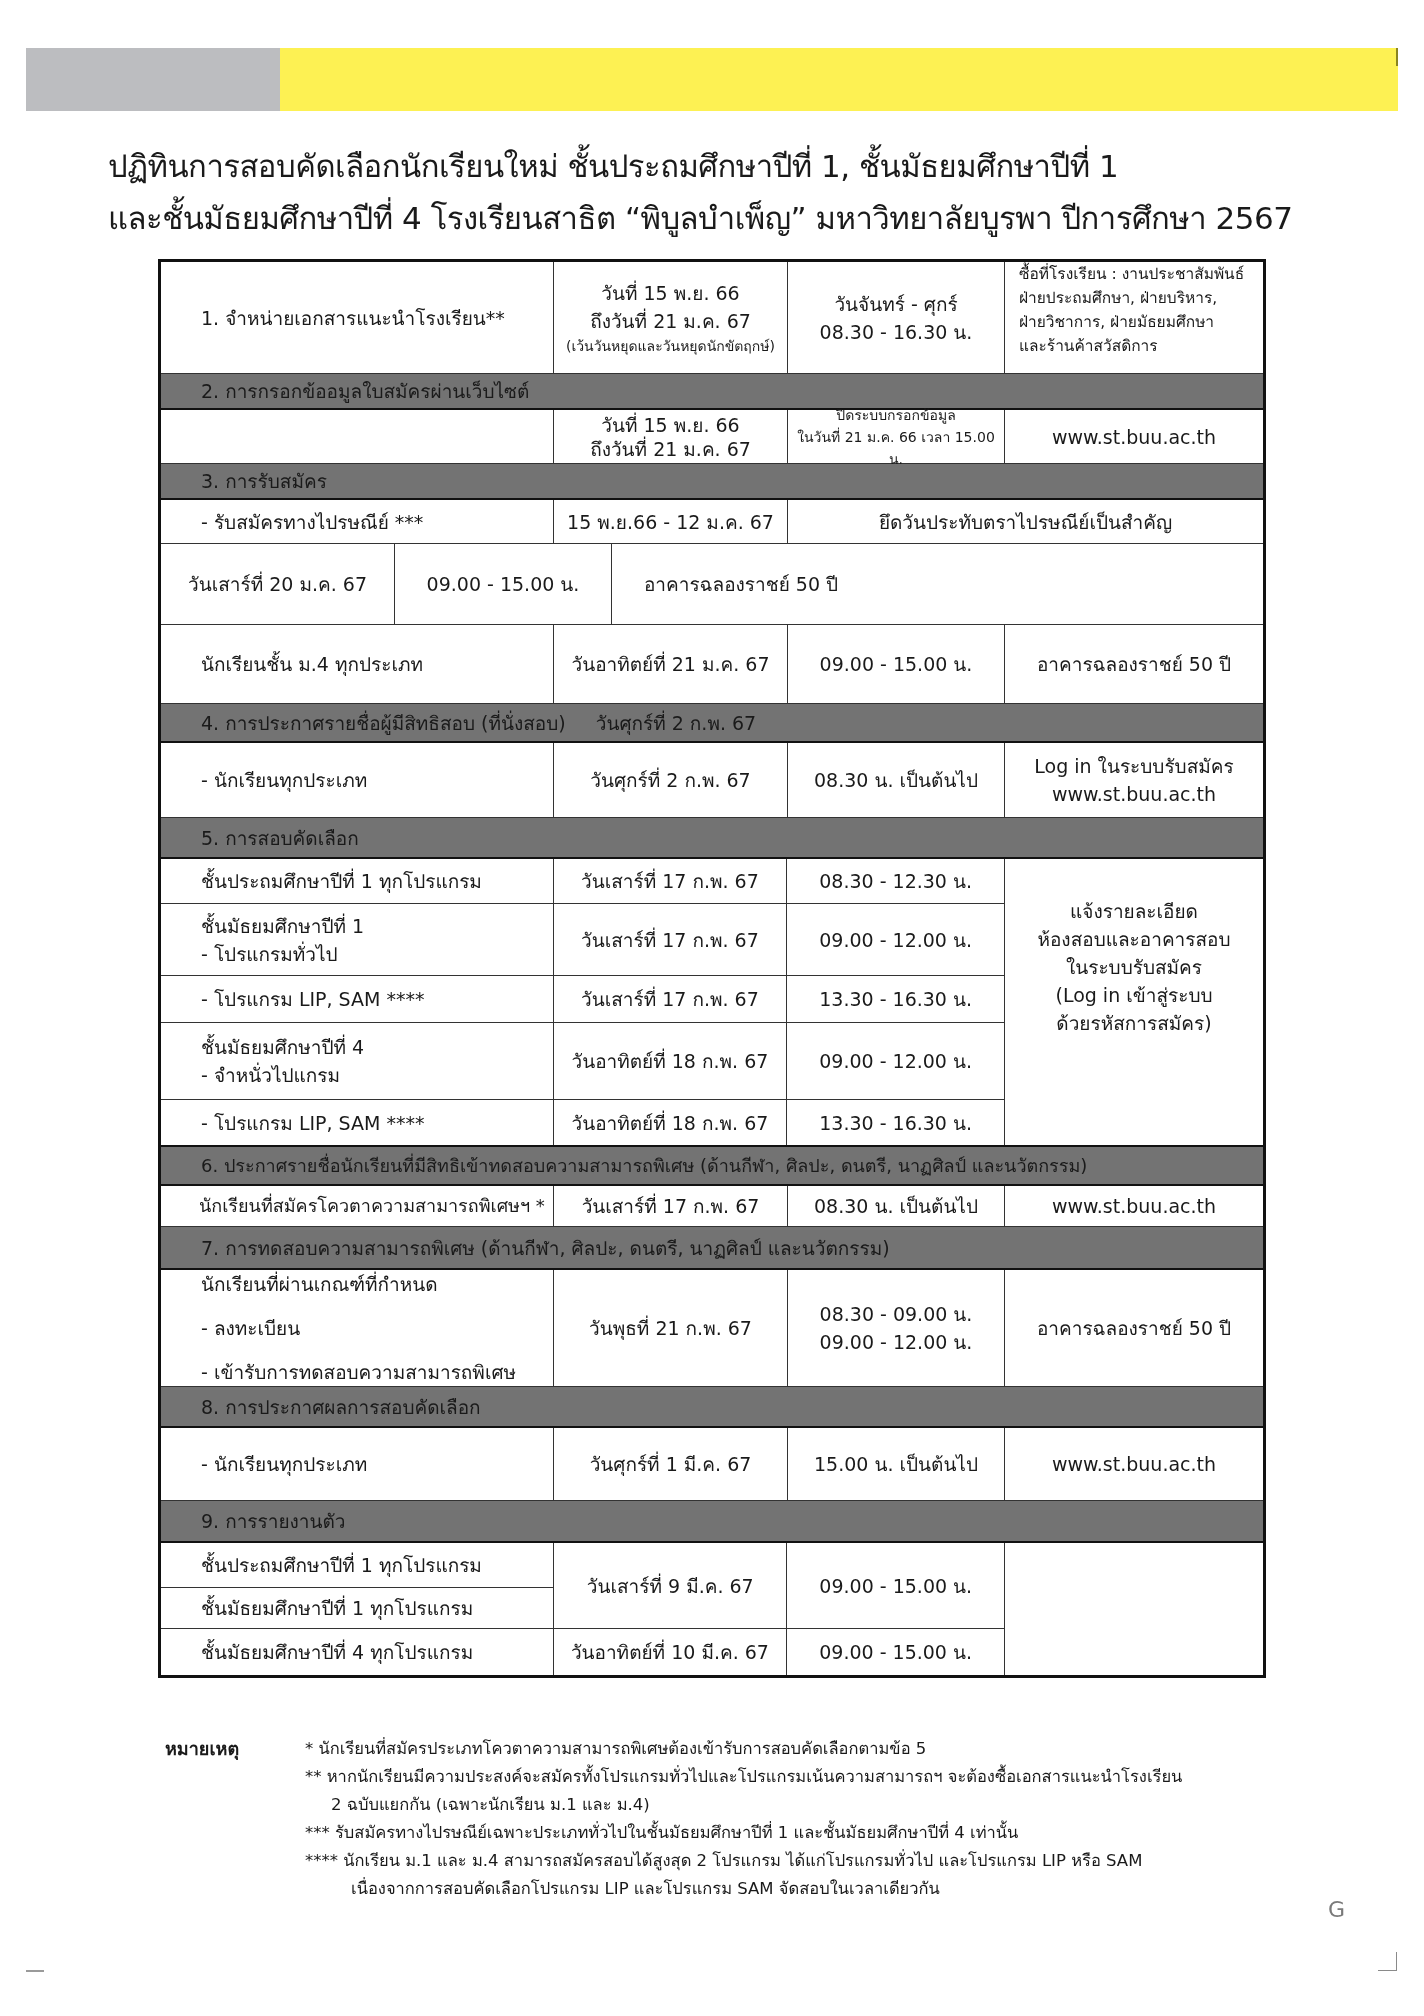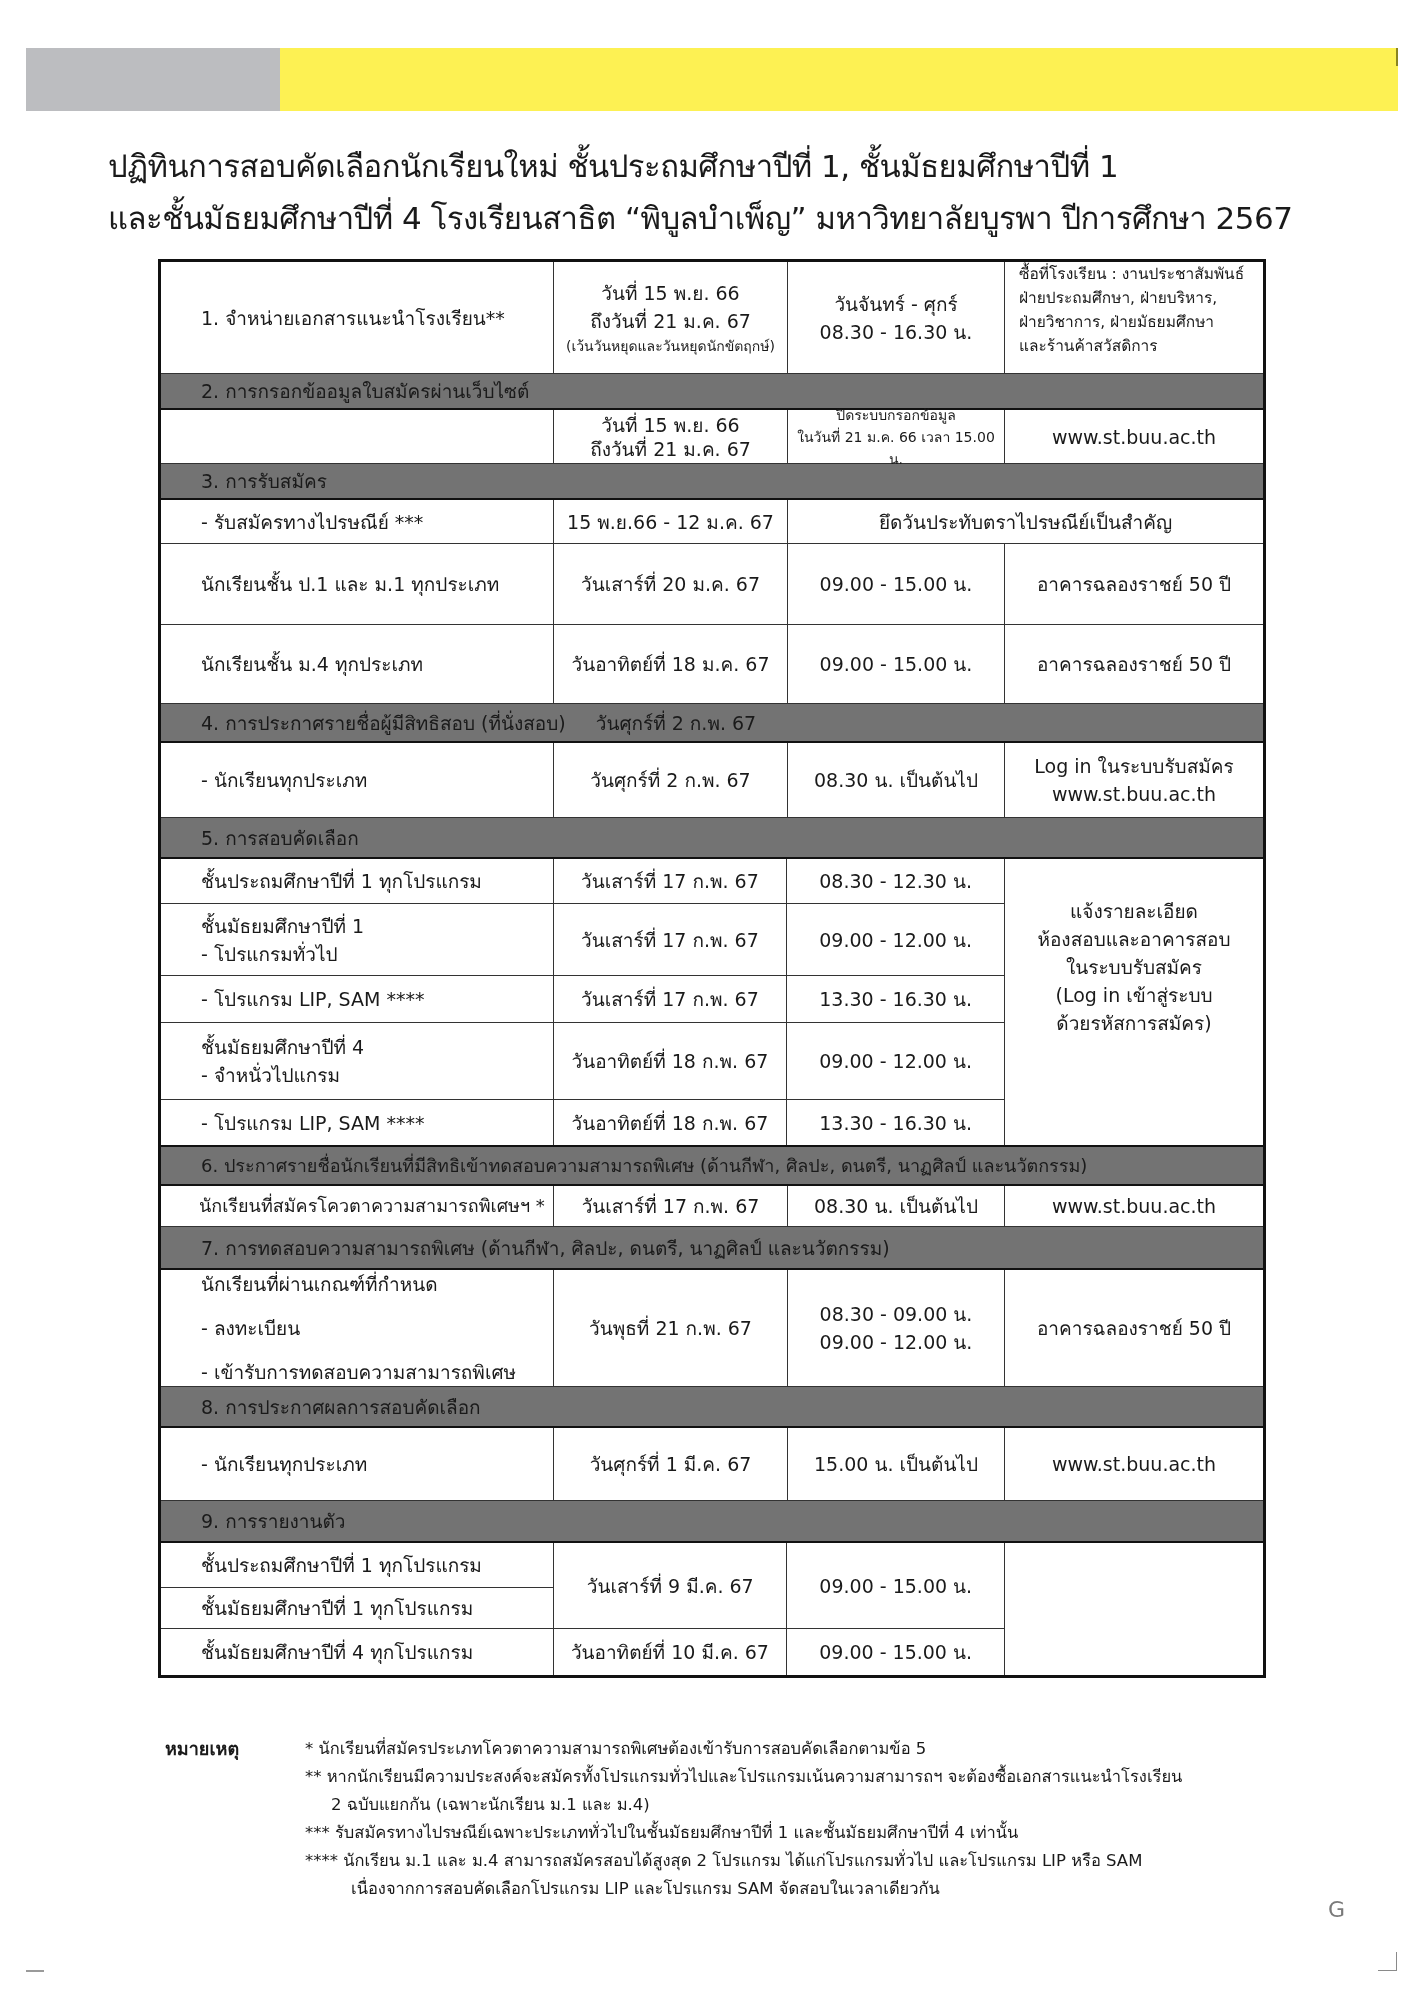--- a/index.html
+++ b/index.html
@@ -96,28 +96,27 @@
 
   <div class="row yellow" style="height:36px">
     <div class="sec">3. การรับสมัคร</div>
   </div>
   <div class="row" style="height:44px">
     <div class="cell c1">- รับสมัครทางไปรษณีย์ ***</div>
     <div class="cell c2">15 พ.ย.66 - 12 ม.ค. 67</div>
     <div class="cell" style="width:475px">ยึดวันประทับตราไปรษณีย์เป็นสำคัญ</div>
   </div>
   <div class="row" style="height:81px">
-    <div class="cell c1">นักเรียนชั้น ป.1 และ ม.1 ทุกประเภท</div>
     <div class="cell c2">วันเสาร์ที่ 20 ม.ค. 67</div>
     <div class="cell c3">09.00 - 15.00 น.</div>
     <div class="cell c4">อาคารฉลองราชย์ 50 ปี</div>
   </div>
   <div class="row" style="height:79px">
     <div class="cell c1">นักเรียนชั้น ม.4 ทุกประเภท</div>
-    <div class="cell c2">วันอาทิตย์ที่ 18 ม.ค. 67</div>
+    <div class="cell c2">วันอาทิตย์ที่ 21 ม.ค. 67</div>
     <div class="cell c3">09.00 - 15.00 น.</div>
     <div class="cell c4">อาคารฉลองราชย์ 50 ปี</div>
   </div>
 
   <div class="row yellow" style="height:39px">
     <div class="sec">
       <span>4. การประกาศรายชื่อผู้มีสิทธิสอบ (ที่นั่งสอบ)</span>
       <span style="margin-left:30px">วันศุกร์ที่ 2 ก.พ. 67</span>
     </div>
   </div>

